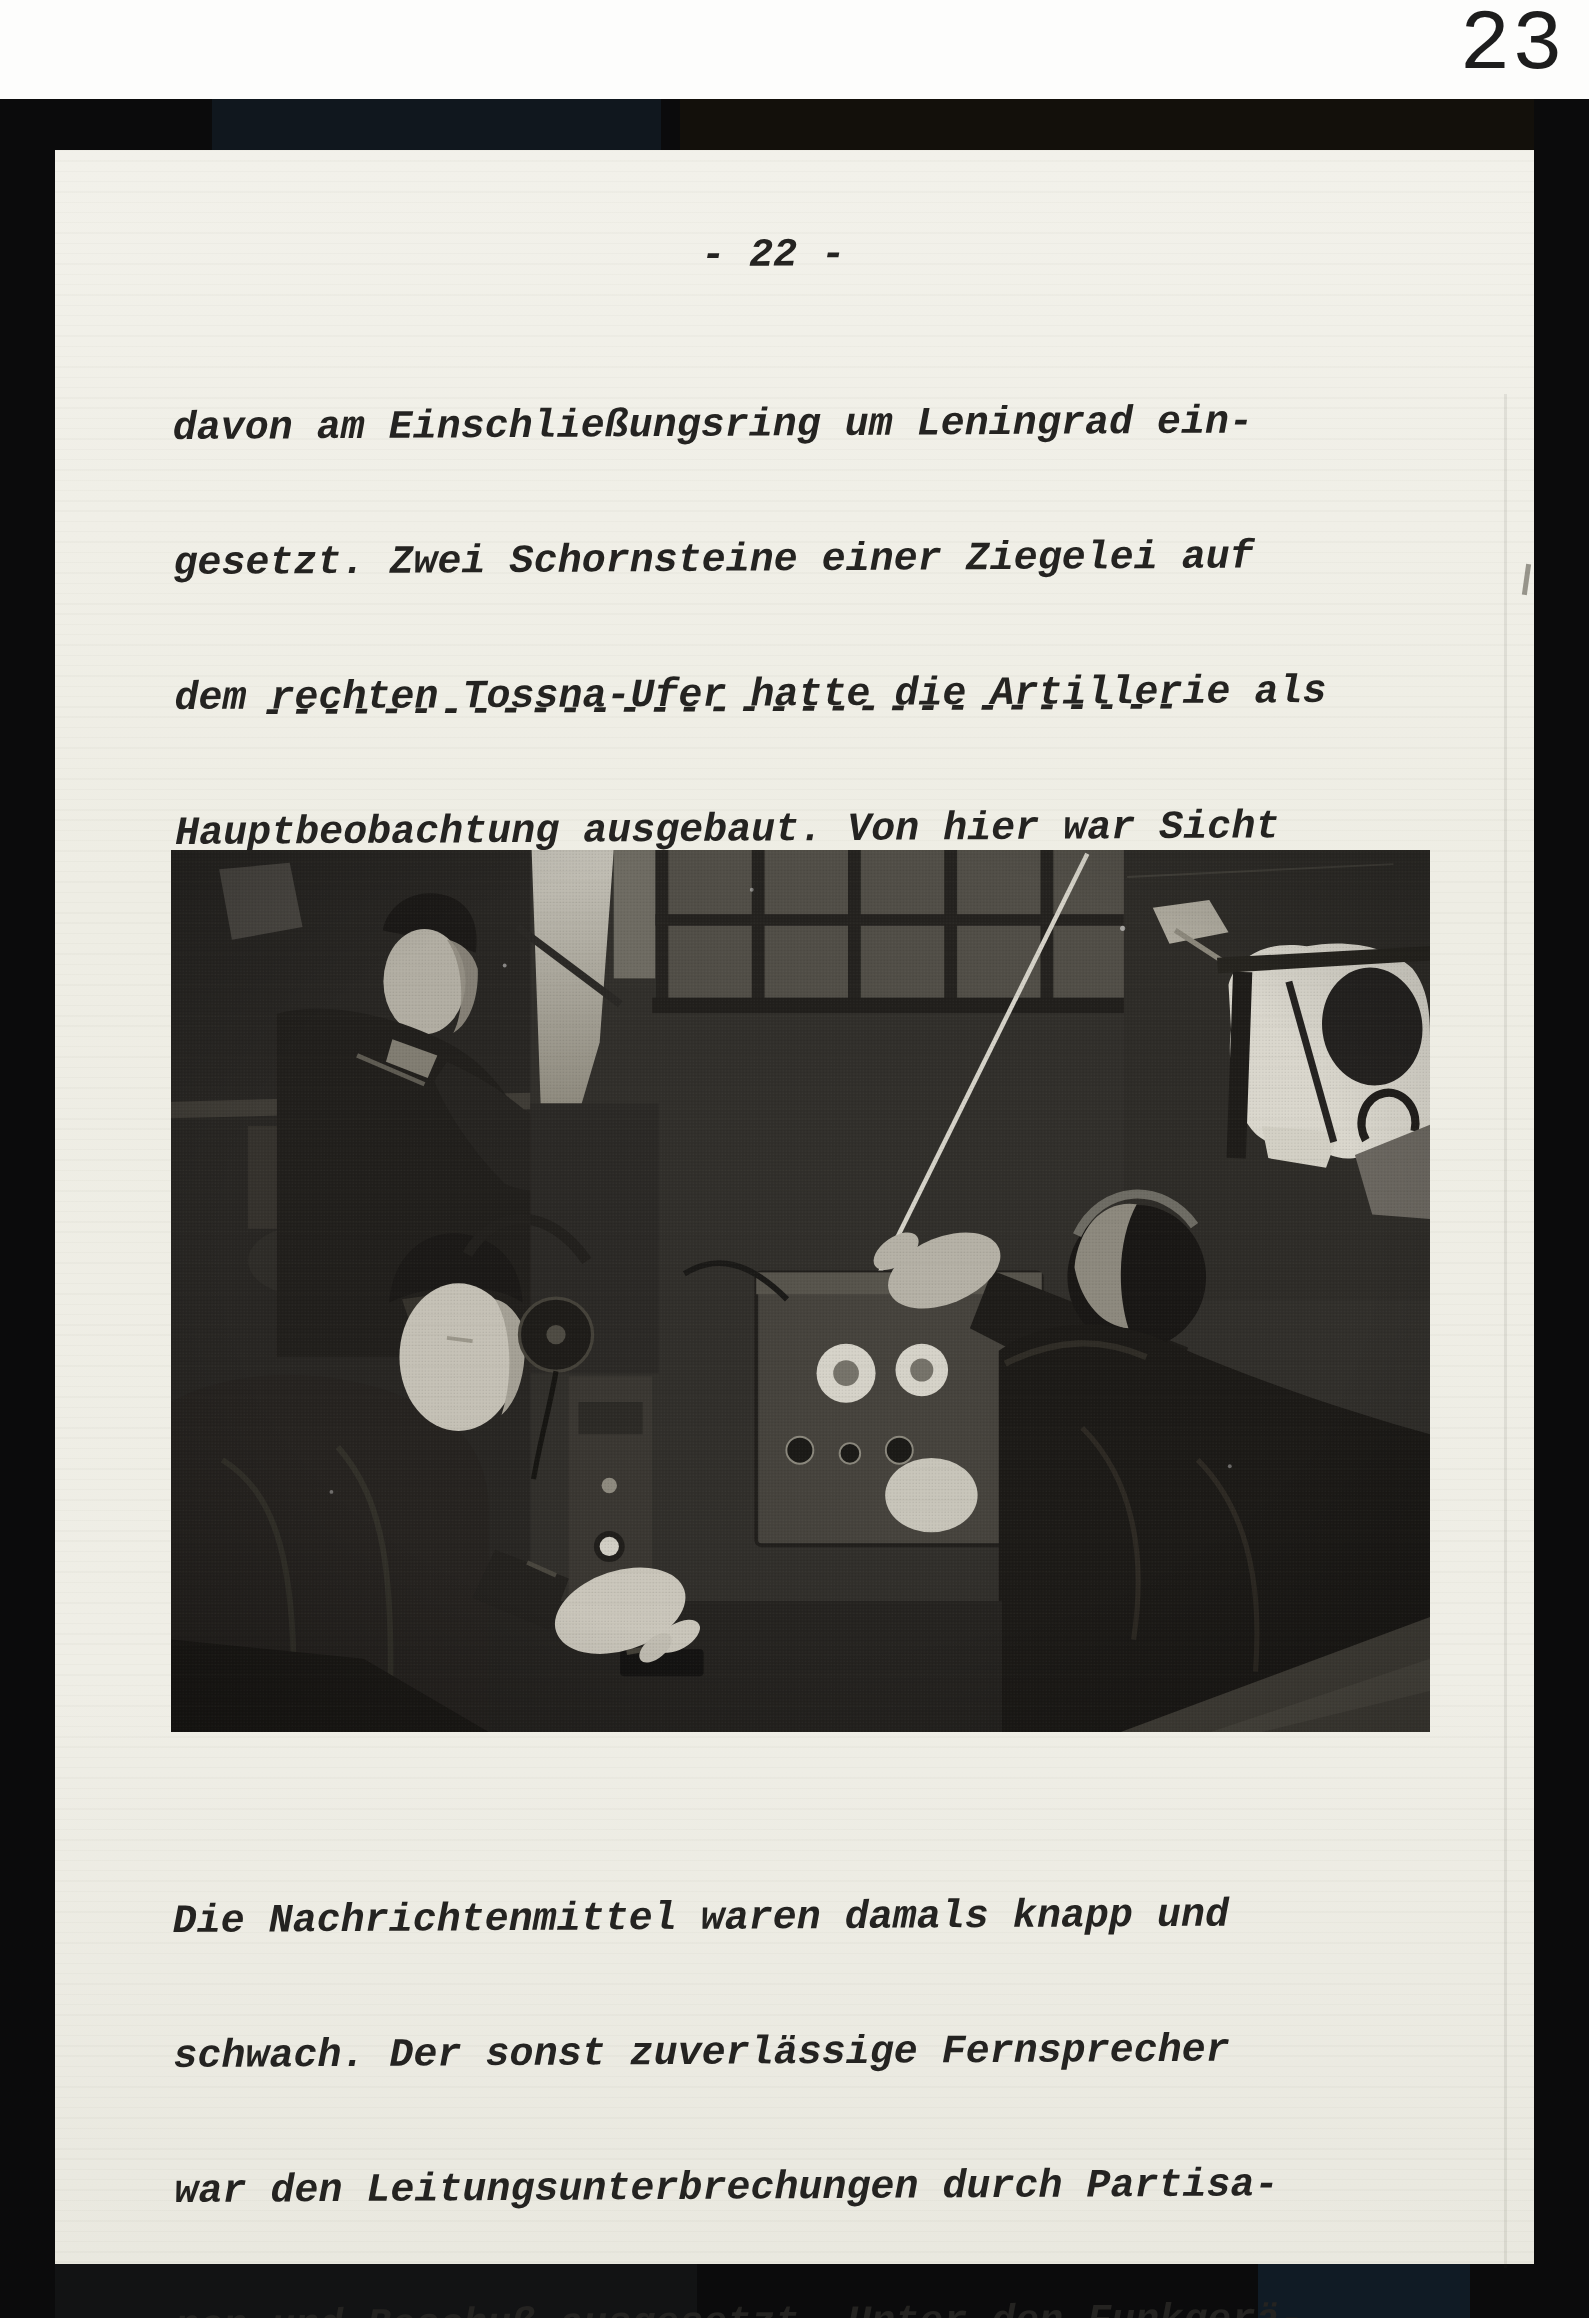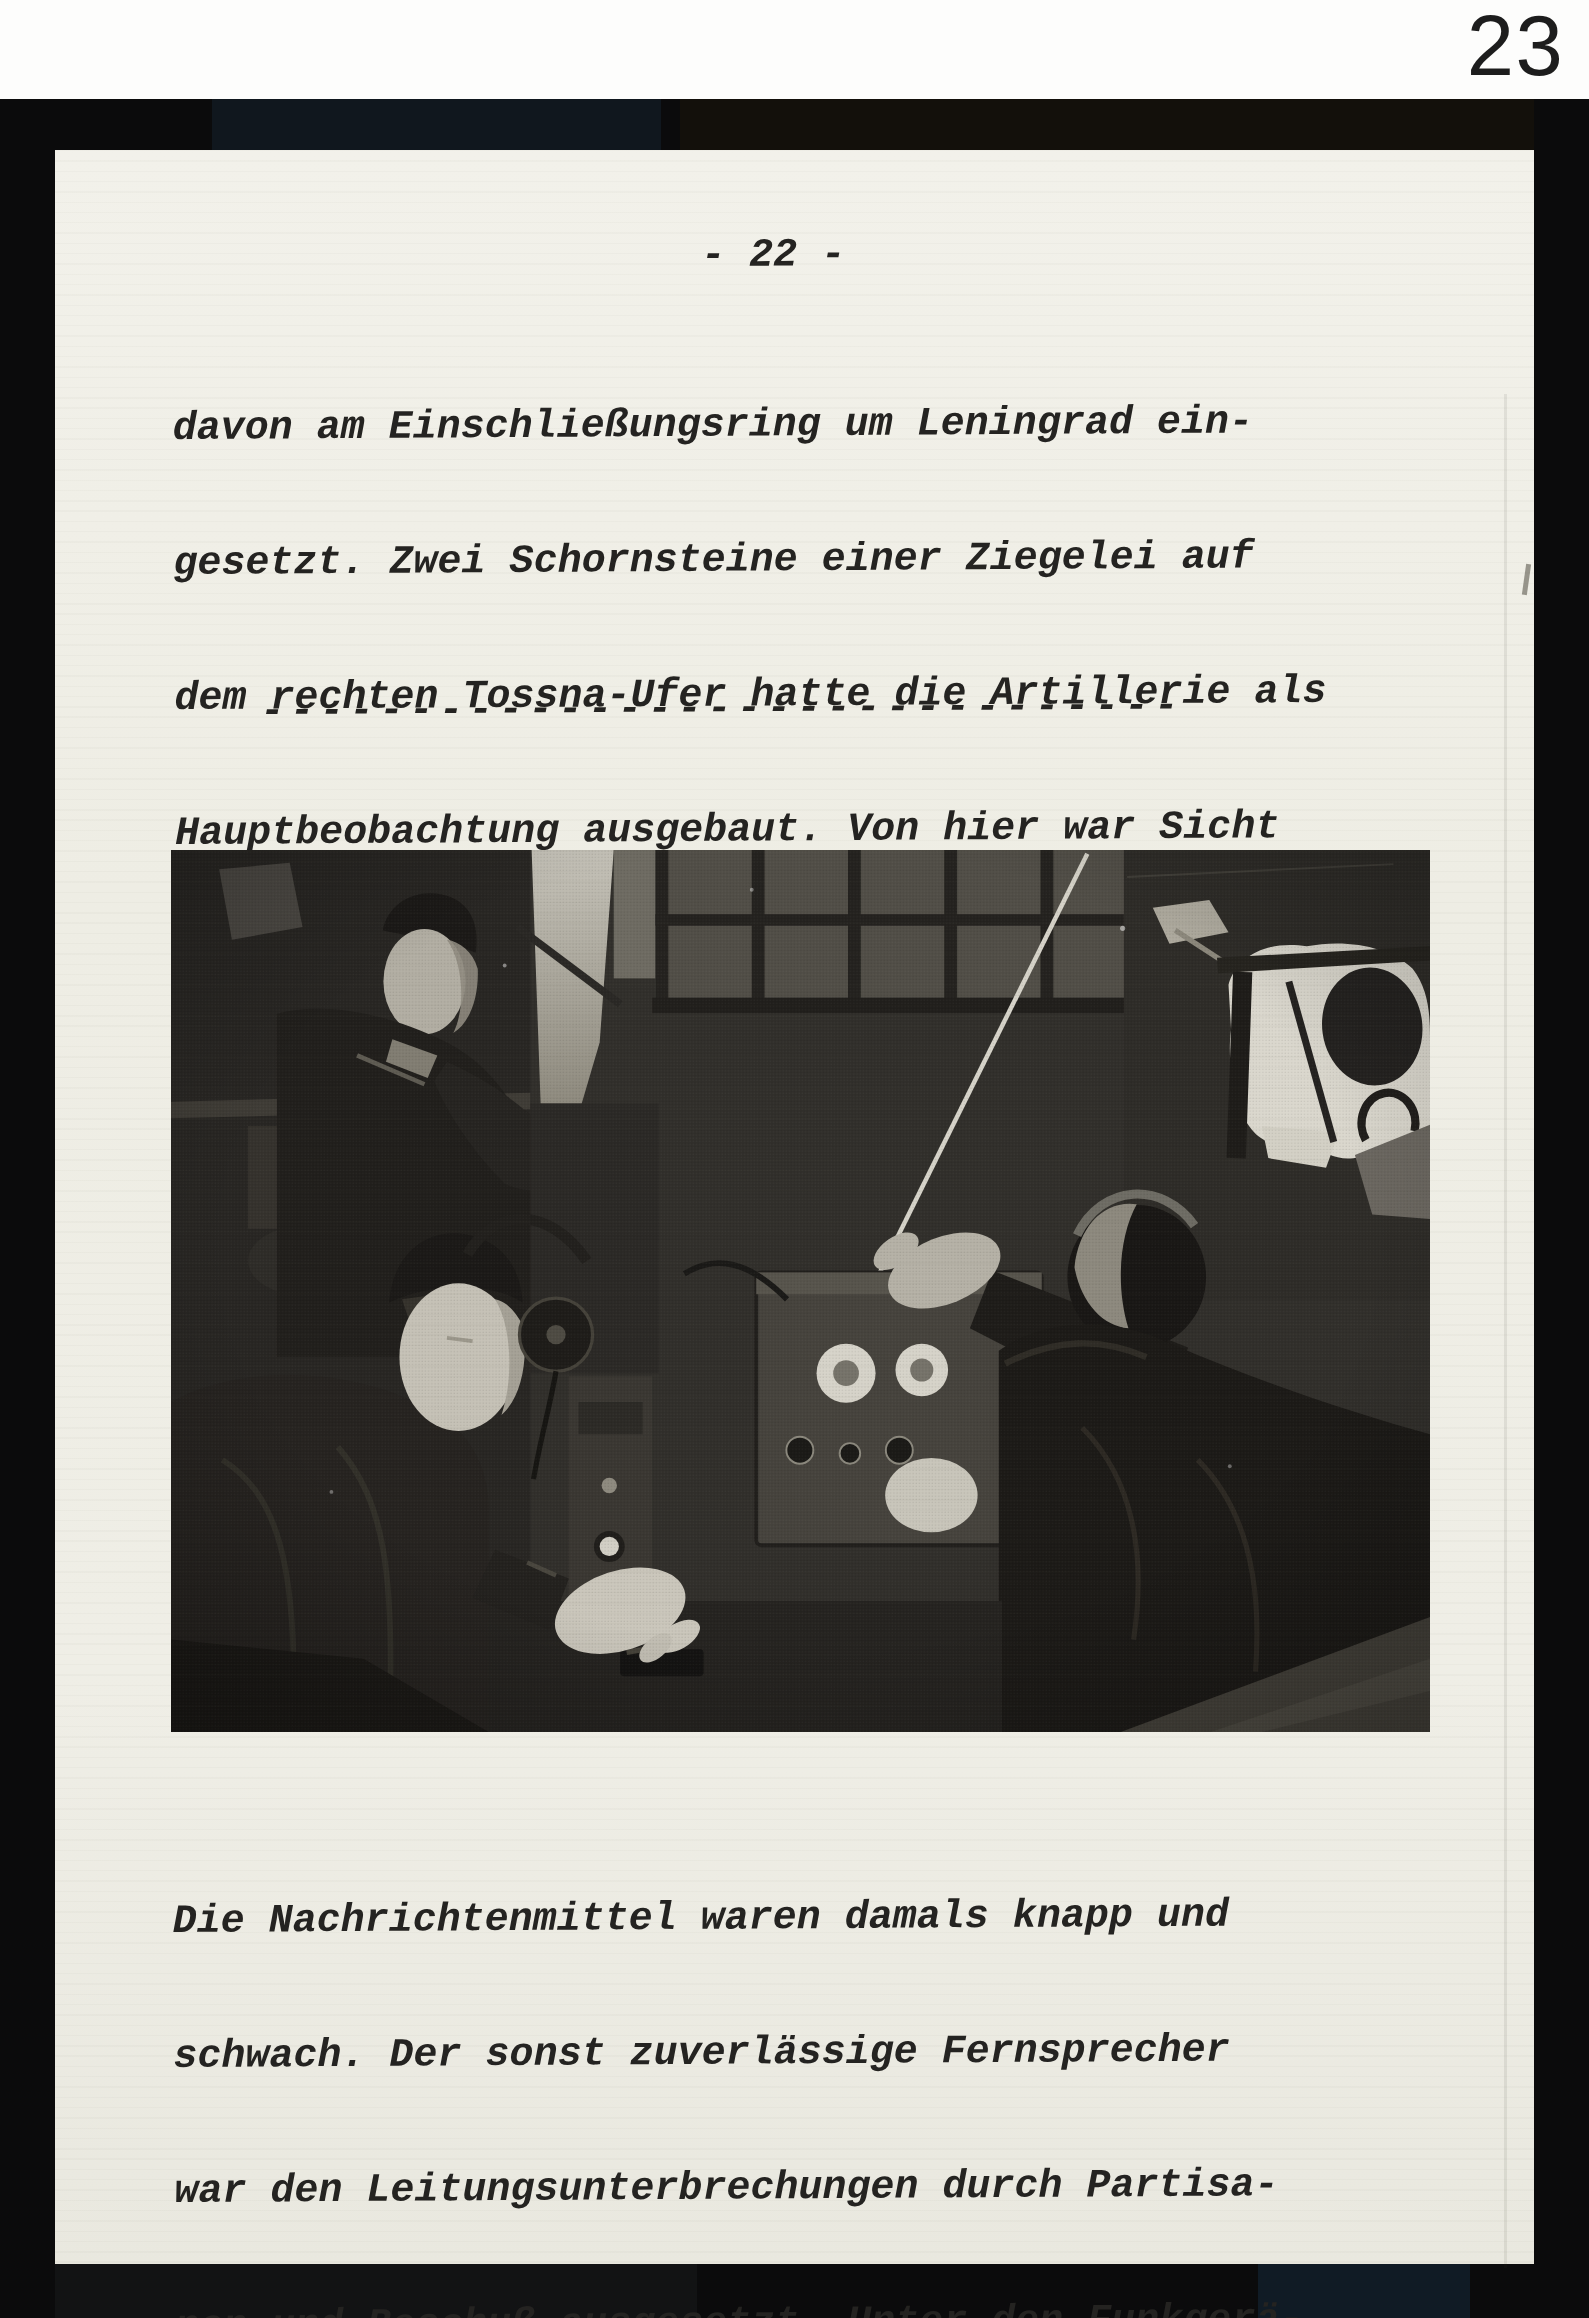--- a/index.html
+++ b/index.html
@@ -10,21 +10,21 @@
   }
   
   .scan-black { position:absolute; left:0; top:99px; width:1589px; height:2219px; background:#0b0b0c; }
   .tint { position:absolute; }
   .tint.a { left:212px; top:0px;    width:449px; height:51px;  background:#10171e; }
   .tint.b { left:680px; top:0px;   width:854px; height:51px; background:#13100b; }
   .tint.c { left:1258px; top:2165px; width:212px; height:55px; background:#101b25; }
   .tint.d { left:55px;  top:2165px; width:642px; height:55px; background:#121314; }
   .corner-num {
     position:absolute; top:2.6px; right:25px;
-    font-family:Liberation Sans, sans-serif;
+    font-family:Liberation Mono, monospace;
     font-size:85px; line-height:1.0; font-weight:400; color:#1d1d1d; letter-spacing:1.3px;
   }
   
   .paper {
     position:absolute; left:55px; top:150px; width:1479px; height:2114px;
     background:linear-gradient(180deg,#f2f1ea 0%,#eeede4 35%,#efeee6 72%,#e9e8df 100%);
   }
   .paper::after { 
     content:""; position:absolute; inset:0;
     background:repeating-linear-gradient(180deg, rgba(90,90,70,.03) 0 1.3px, transparent 1.3px 10.3px);

